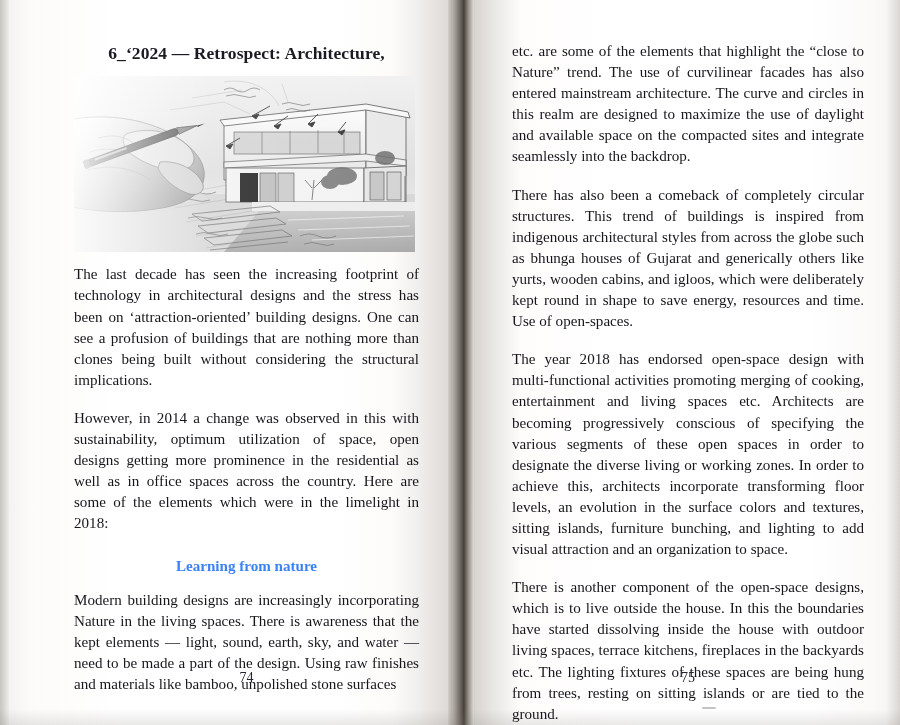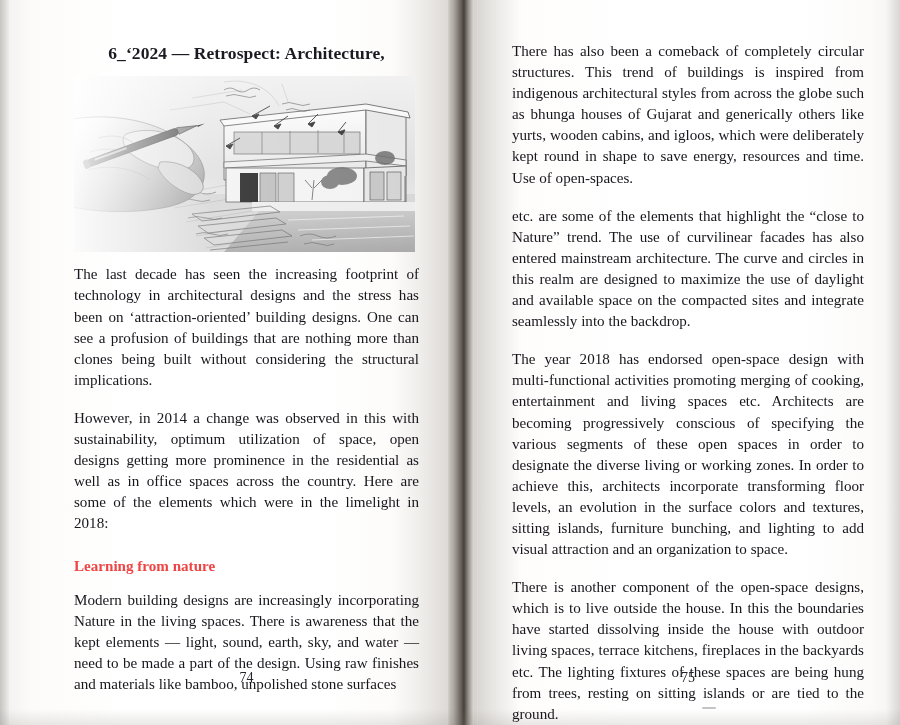--- a/index.html
+++ b/index.html
@@ -132,22 +132,22 @@
     font-family: "Liberation Serif", "DejaVu Serif", serif;
     hyphens: none;
   }
   .para + .para { margin-top: 17px; }
 
   .subhead {
     margin: 21px 0 14px 0;
     font-size: 15.1px;
     line-height: 20px;
     font-weight: 700;
-    color: #ef4444;
-    text-align: left;
+    color: #3b82f6;
+    text-align: center;
     font-family: "Liberation Serif", "DejaVu Serif", serif;
   }
 
   #page-left .body-block { margin-top: 12px; }
   #page-right .body-block { margin-top: 41px; }
 
   .folio {
     position: absolute;
     bottom: 39px;
     font-size: 14px;
@@ -343,22 +343,22 @@
       <p class="para">However, in 2014 a change was observed in this with sustainability, optimum utilization of space, open designs getting more prominence in the residential as well as in office spaces across the country. Here are some of the elements which were in the limelight in 2018:</p>
       <h2 class="subhead">Learning from nature</h2>
       <p class="para">Modern building designs are increasingly incorporating Nature in the living spaces. There is awareness that the kept elements — light, sound, earth, sky, and water — need to be made a part of the design. Using raw finishes and materials like bamboo, unpolished stone surfaces</p>
     </div>
 
     <div class="folio">74</div>
   </div>
 
   <div class="page-col" id="page-right">
     <div class="body-block">
+      <p class="para">etc. are some of the elements that highlight the “close to Nature” trend. The use of curvilinear facades has also entered mainstream architecture. The curve and circles in this realm are designed to maximize the use of daylight and available space on the compacted sites and integrate seamlessly into the backdrop.</p>
       <p class="para">There has also been a comeback of completely circular structures. This trend of buildings is inspired from indigenous architectural styles from across the globe such as bhunga houses of Gujarat and generically others like yurts, wooden cabins, and igloos, which were deliberately kept round in shape to save energy, resources and time. Use of open-spaces.</p>
-      <p class="para">etc. are some of the elements that highlight the “close to Nature” trend. The use of curvilinear facades has also entered mainstream architecture. The curve and circles in this realm are designed to maximize the use of daylight and available space on the compacted sites and integrate seamlessly into the backdrop.</p>
       <p class="para">The year 2018 has endorsed open-space design with multi-functional activities promoting merging of cooking, entertainment and living spaces etc. Architects are becoming progressively conscious of specifying the various segments of these open spaces in order to designate the diverse living or working zones. In order to achieve this, architects incorporate transforming floor levels, an evolution in the surface colors and textures, sitting islands, furniture bunching, and lighting to add visual attraction and an organization to space.</p>
       <p class="para">There is another component of the open-space designs, which is to live outside the house. In this the boundaries have started dissolving inside the house with outdoor living spaces, terrace kitchens, fireplaces in the backyards etc. The lighting fixtures of these spaces are being hung from trees, resting on sitting islands or are tied to the ground.</p>
     </div>
     <div class="folio">75</div>
     <div class="stray-mark"></div>
   </div>
 
 </div>
 
 </body></html>

